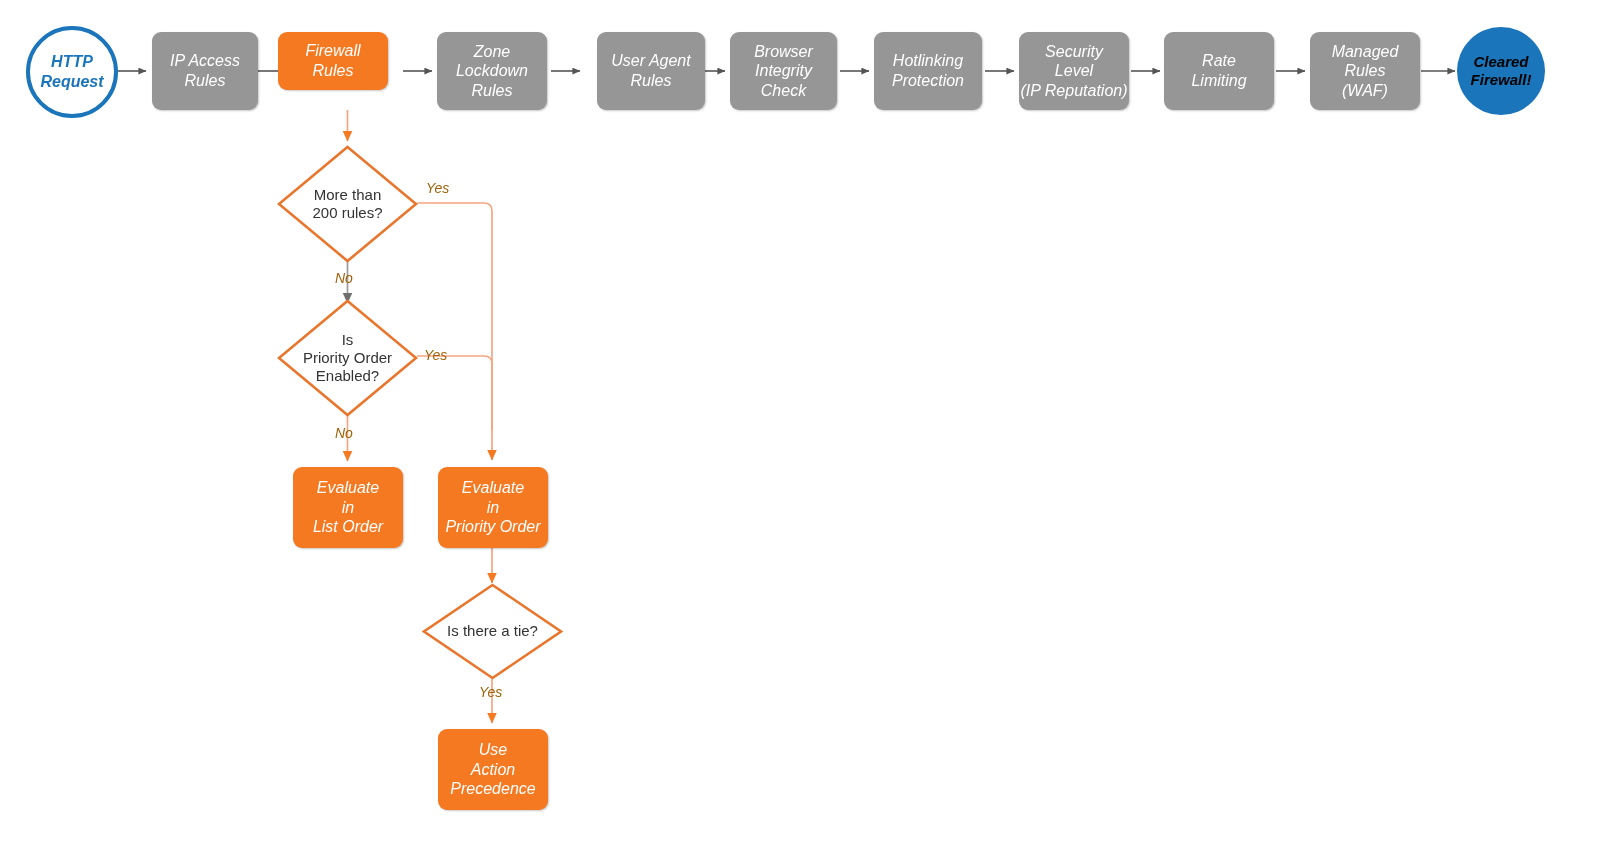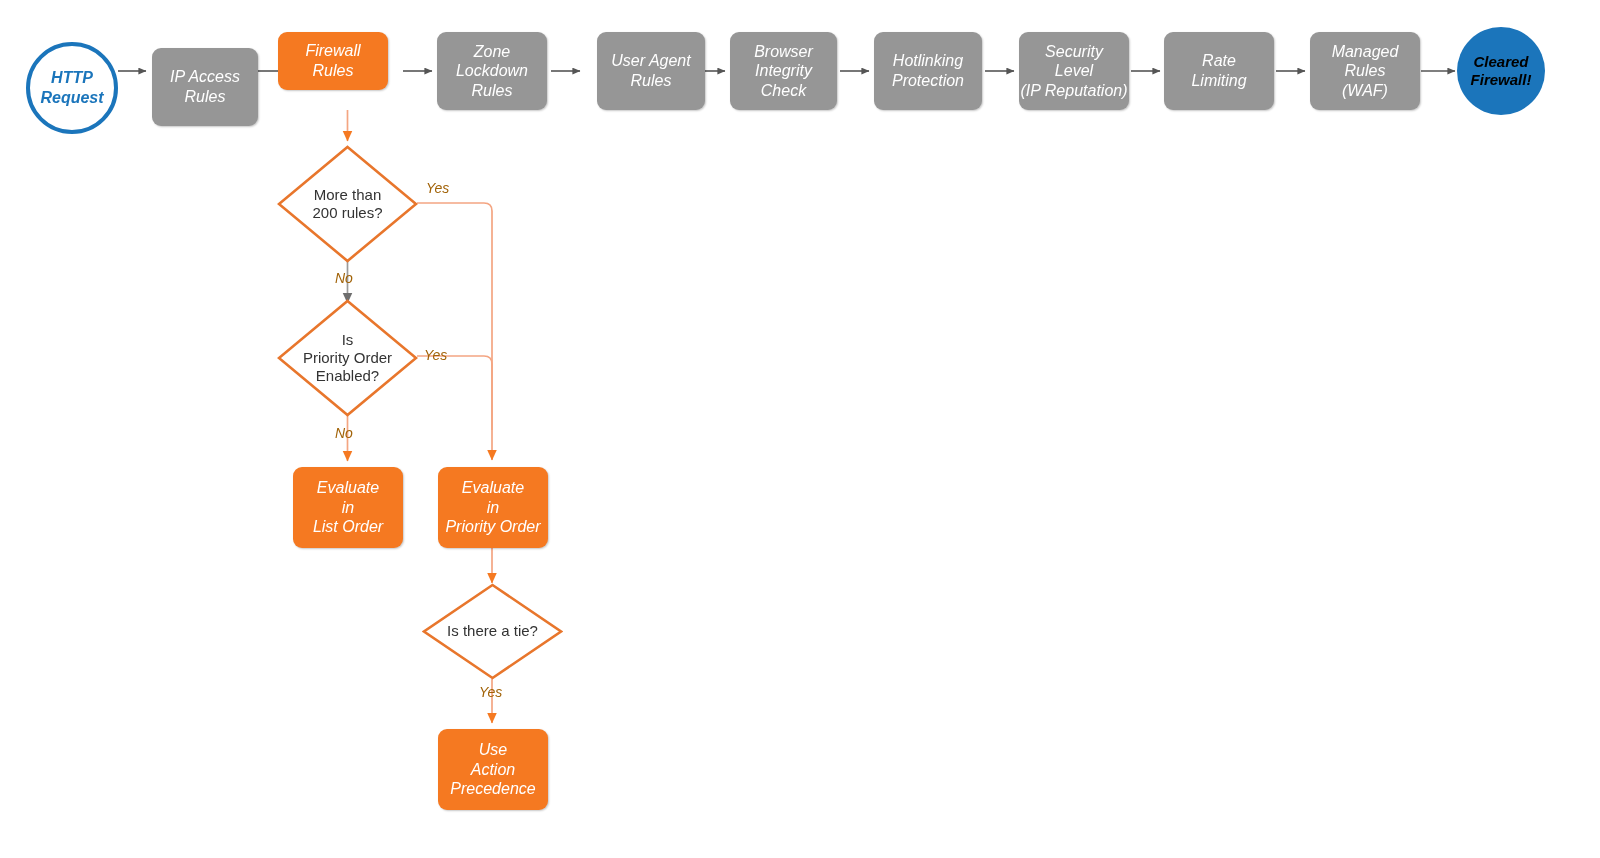--- a/index.html
+++ b/index.html
@@ -147,26 +147,26 @@
 
     <path d="M 417 356 L 484 356 Q 492 356 492 364 L 492 430" stroke="#f4a582" stroke-width="1.7" fill="none"></path>
 
     <line x1="347.5" y1="400" x2="347.5" y2="461" stroke="#f4a582" stroke-width="1.7" marker-end="url(#arrowOrange)"></line>
 
     <line x1="492" y1="548" x2="492" y2="583" stroke="#f4a582" stroke-width="1.7" marker-end="url(#arrowOrange)"></line>
 
     <line x1="492" y1="679" x2="492" y2="723" stroke="#f4a582" stroke-width="1.7" marker-end="url(#arrowOrange)"></line>
   </svg>
 
-  <div class="node circlenode ring" style="left:26px; top:42px; width:92px; height:92px;text-align:center;">
+  <div class="node circlenode ring" style="left:26px; top:26px; width:92px; height:92px;text-align:center;">
     <span class="lbl">HTTP
 Request</span>
   </div>
 
-  <div class="node boxnode gray" style="left:152px; top:32px; width:106px; height:78px;margin-top:16px;">
+  <div class="node boxnode gray" style="left:152px; top:32px; width:106px; height:78px;">
     <span class="lbl">IP Access
 Rules</span>
   </div>
 
   <div class="node boxnode orange" style="left:278px; top:32px; width:110px; height:58px;">
     <span class="lbl">Firewall
 Rules</span>
   </div>
 
   <div class="node boxnode gray" style="left:437px; top:32px; width:110px; height:78px;">

